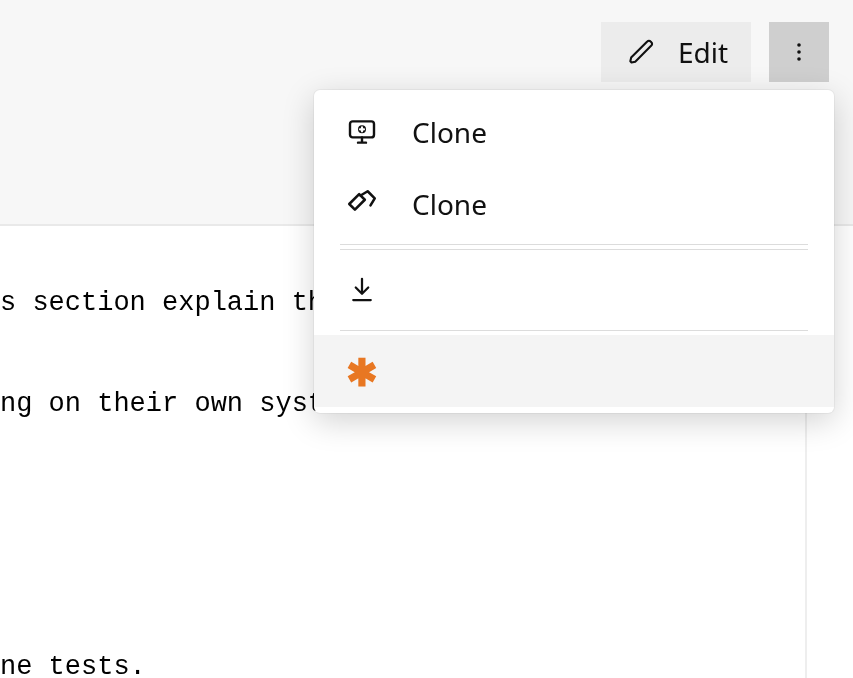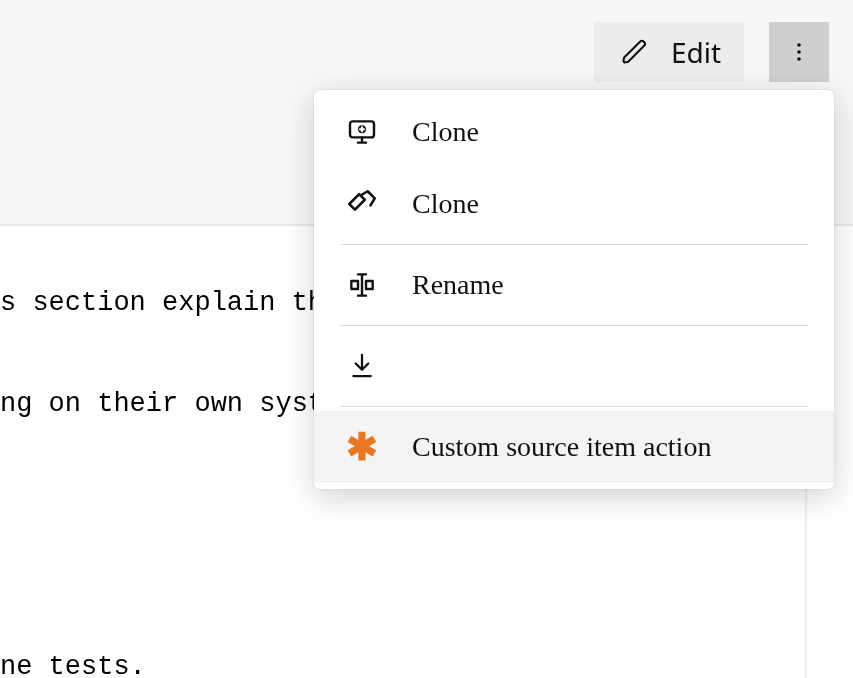--- a/index.html
+++ b/index.html
@@ -14,21 +14,21 @@
   .topbar {
     position: absolute;
     top: 0; left: 0; right: 0;
     height: 224px;
     background: #f7f7f7;
   }
   .toolbar {
     position: absolute;
     top: 22px; right: 24px;
     display: flex;
-    gap: 25px;
+    gap: 18px;
   }
   .btn {
     height: 60px;
     display: flex;
     align-items: center;
     justify-content: center;
     background: #ececec;
     cursor: pointer;
     font-size: 28px;
     color: #111;
@@ -57,21 +57,20 @@
   .l3 { margin-top: 224px; }
 
   .menu {
     position: absolute;
     top: 90px; left: 314px;
     width: 520px;
     background: #fff;
     border-radius: 6px;
     box-shadow: 0 8px 32px rgba(0,0,0,0.18), 0 0 0 1px rgba(0,0,0,0.04);
     padding: 6px 0;
-    font-family: Liberation Serif, serif;
   }
   .menu-item {
     display: flex;
     align-items: center;
     height: 72px;
     padding: 0 26px 0 30px;
     font-size: 28px;
     color: #111;
     cursor: pointer;
     gap: 32px;
@@ -147,45 +146,35 @@
         <svg viewBox="0 0 24 24" width="34" height="34" fill="none" stroke="#111" stroke-width="1.8" stroke-linejoin="round" stroke-linecap="round">
           <path d="M3 12l7-7 4 4-7 7-4-4z"></path>
           <path d="M11 6l5-3 5 5-3 5"></path>
         </svg>
       </span>
       <span>Clone</span>
     </div>
 
     <div class="menu-sep"></div>
 
-    <div class="menu-item">
-      <span class="menu-icon">
-        <svg viewBox="0 0 24 24" width="32" height="32" fill="none" stroke="#111" stroke-width="1.8" stroke-linecap="round" stroke-linejoin="round">
-          <path d="M12 4v16M9 4h6M9 20h6"></path>
-          <path d="M4 9h5v6H4zM15 9h5v6h-5z"></path>
-        </svg>
-      </span>
-      <span>Rename</span>
-    </div>
 
 
     <div class="menu-sep"></div>
 
     <div class="menu-item">
       <span class="menu-icon">
         <svg viewBox="0 0 24 24" width="30" height="30" fill="none" stroke="#111" stroke-width="1.8" stroke-linecap="round" stroke-linejoin="round">
           <path d="M12 3v12M7 10l5 5 5-5M5 20h14"></path>
         </svg>
       </span>
     </div>
 
     <div class="menu-sep"></div>
 
     <div class="menu-item hover">
       <span class="menu-icon">
         <span class="asterisk">✱</span>
       </span>
-      <span>Custom source item action</span>
     </div>
 
   </div>
 
 </div>
 
 </body></html>

